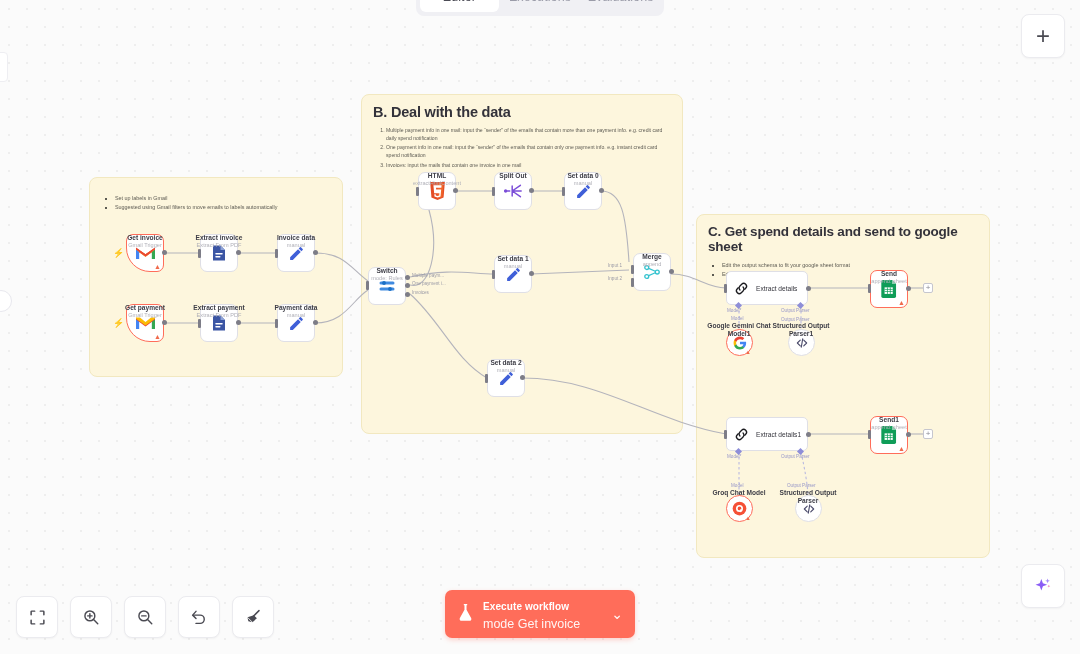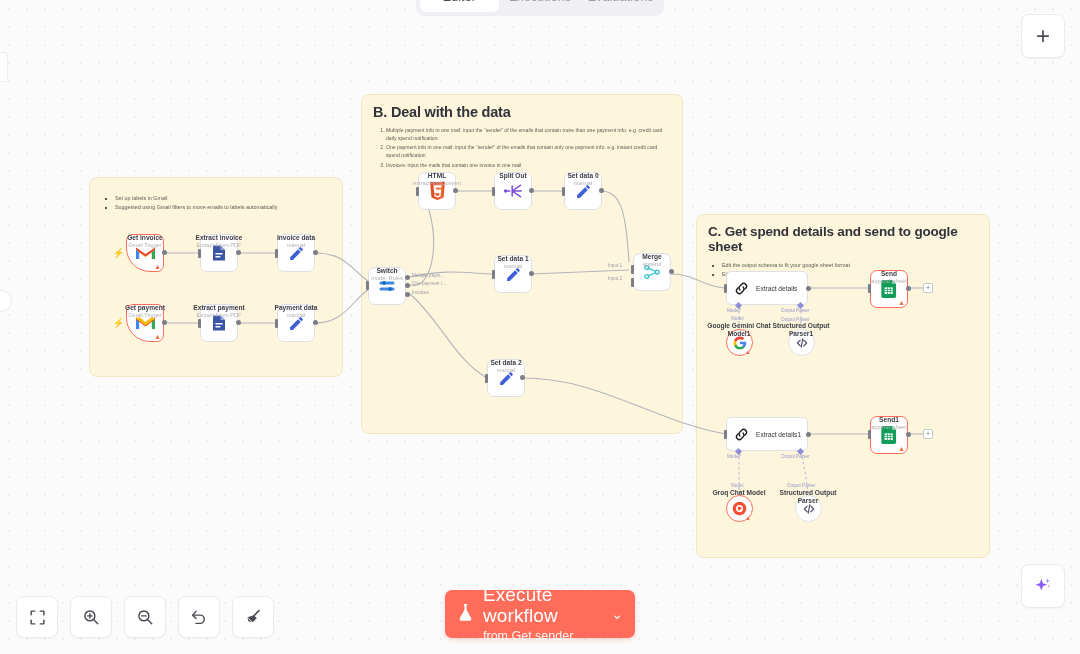--- a/index.html
+++ b/index.html
@@ -71,21 +71,21 @@
     background: #ff6d5a;
     border-radius: 7px;
     display: flex; align-items: center;
     padding: 0 12px;
     color: #fff; cursor: pointer;
     box-shadow: 0 2px 5px rgba(255,109,90,.28);
     z-index: 35;
   }
   #execute-btn .flask { margin-right: 9px; }
   .exec-text { flex: 1; line-height: 1.12; }
-  .exec-title { font-size: 19px; font-weight: 400; letter-spacing: .1px; }
+  .exec-title { font-size: 10px; font-weight: 700; letter-spacing: .1px; }
   .exec-sub { font-size: 12.5px; opacity: .93; }
   .chev { font-size: 14px; margin-left: 4px; opacity: .95; }
 
   
   .sticky {
     position: absolute;
     background: #fdf6dd;
     border: 1px solid #f2e8c0;
     border-radius: 8px;
   }
@@ -627,18 +627,18 @@
   </div>
 
   <div id="execute-btn">
     <span class="flask">
       <svg width="17" height="19" viewBox="0 0 20 22">
           <path d="M8 1h4v1.5h-.8v5.2l5.4 9.8a2.2 2.2 0 01-1.9 3.3H5.3a2.2 2.2 0 01-1.9-3.3l5.4-9.8V2.5H8z" fill="#fff"></path>
         </svg>
     </span>
     <span class="exec-text">
       <span class="exec-title">Execute workflow</span><br>
-      <span class="exec-sub">from Get sender</span>
+      <span class="exec-sub">mode Get invoice</span>
     </span>
     <span class="chev">⌄</span>
   </div>
 
 </div>
 
 </body></html>

